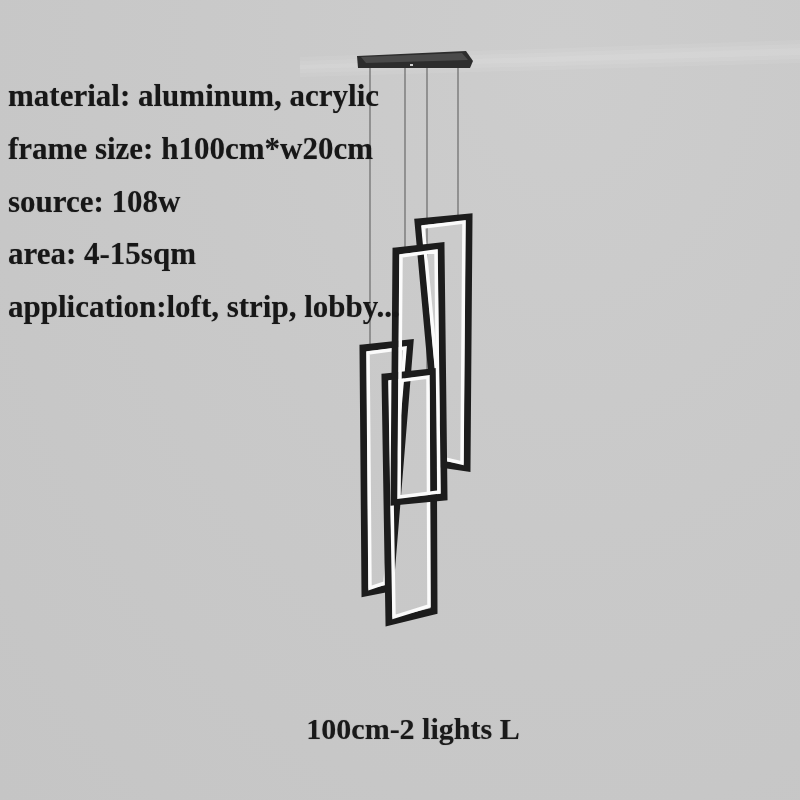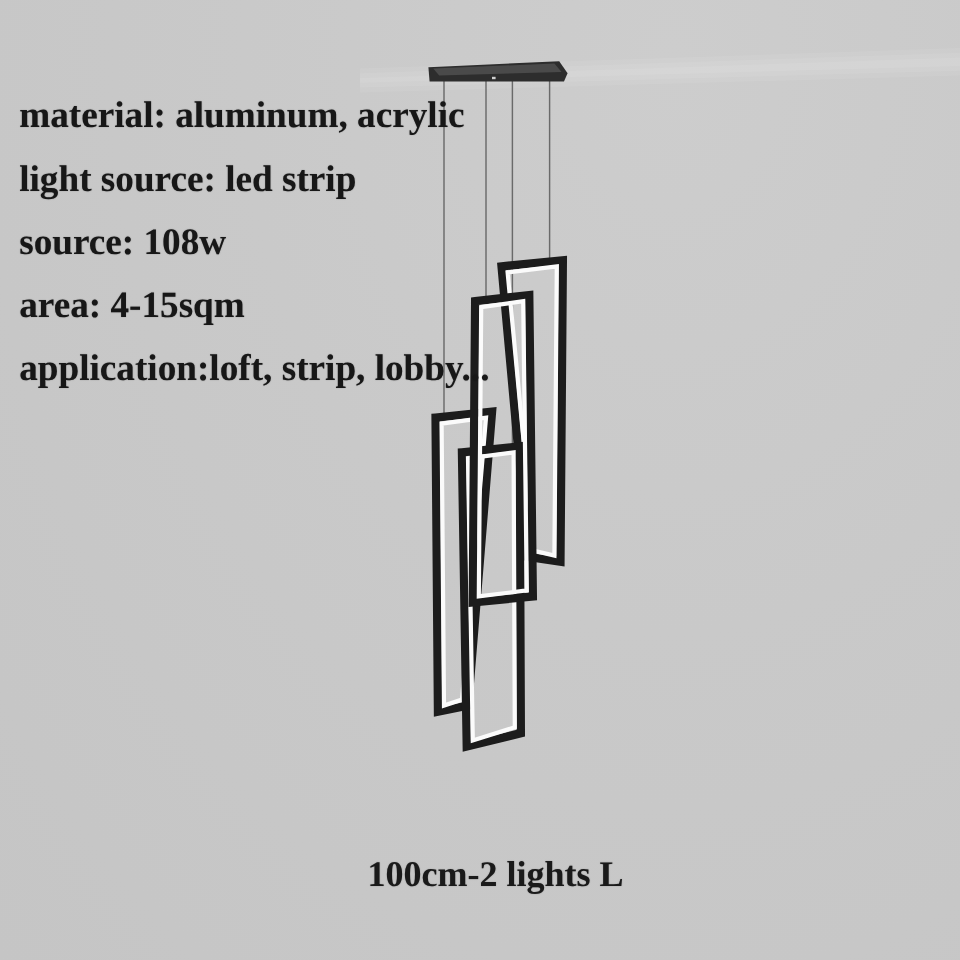--- a/index.html
+++ b/index.html
@@ -7,21 +7,21 @@
   .page {
     position: relative;
     width: 800px;
     height: 800px;
     background: radial-gradient(ellipse at 70% 6%, #cdcdcd 0%, #c9c9c9 45%, #c5c5c5 100%);
     font-family: "Liberation Serif", serif;
     overflow: hidden;
   }
   .specs {
     position: absolute;
-    left: 16px;
+    left: 8px;
     top: 70px;
     font-size: 31px;
     font-weight: 700;
     color: #171717;
     line-height: 52.8px;
     letter-spacing: 0px;
     white-space: nowrap;
     text-shadow: 0 0 1px rgba(23,23,23,0.4);
   }
   .lamp-svg {
@@ -63,20 +63,20 @@
       <polygon points="363,348 410,343 390,588 365,593" fill="none" stroke="#1c1c1c" stroke-width="7" stroke-linejoin="miter"></polygon>
       <polygon points="368,353 405,348 385,583 370,588" fill="none" stroke="#fbfbfb" stroke-width="3.5" stroke-linejoin="miter"></polygon>
       <polygon points="385,377 433,372 434,611 389,622" fill="none" stroke="#1c1c1c" stroke-width="7" stroke-linejoin="miter"></polygon>
       <polygon points="390,382 428,377 429,606 394,617" fill="none" stroke="#fbfbfb" stroke-width="3.5" stroke-linejoin="miter"></polygon>
       <polygon points="396,251 441,246 444,497 394,502" fill="none" stroke="#1c1c1c" stroke-width="7" stroke-linejoin="miter"></polygon>
       <polygon points="401,256 436,251 439,492 399,497" fill="none" stroke="#fbfbfb" stroke-width="3.5" stroke-linejoin="miter"></polygon>
     </svg>
 
   <div class="specs">
     <div>material: aluminum, acrylic</div>
-    <div>light source: led strip</div>
+    <div>frame size: h100cm*w20cm</div>
     <div>source: 108w</div>
     <div>area: 4-15sqm</div>
     <div>application:loft, strip, lobby...</div>
   </div>
 
   <div class="caption">100cm-2 lights L</div>
 </div>
 
 </body></html>

